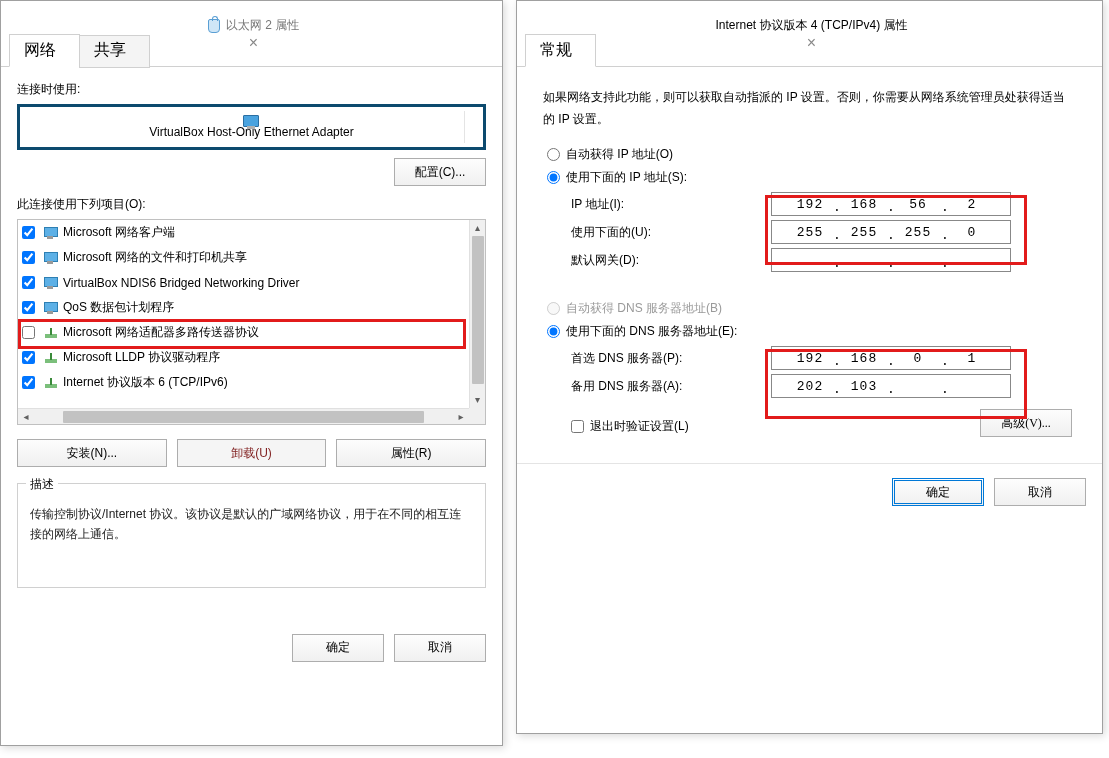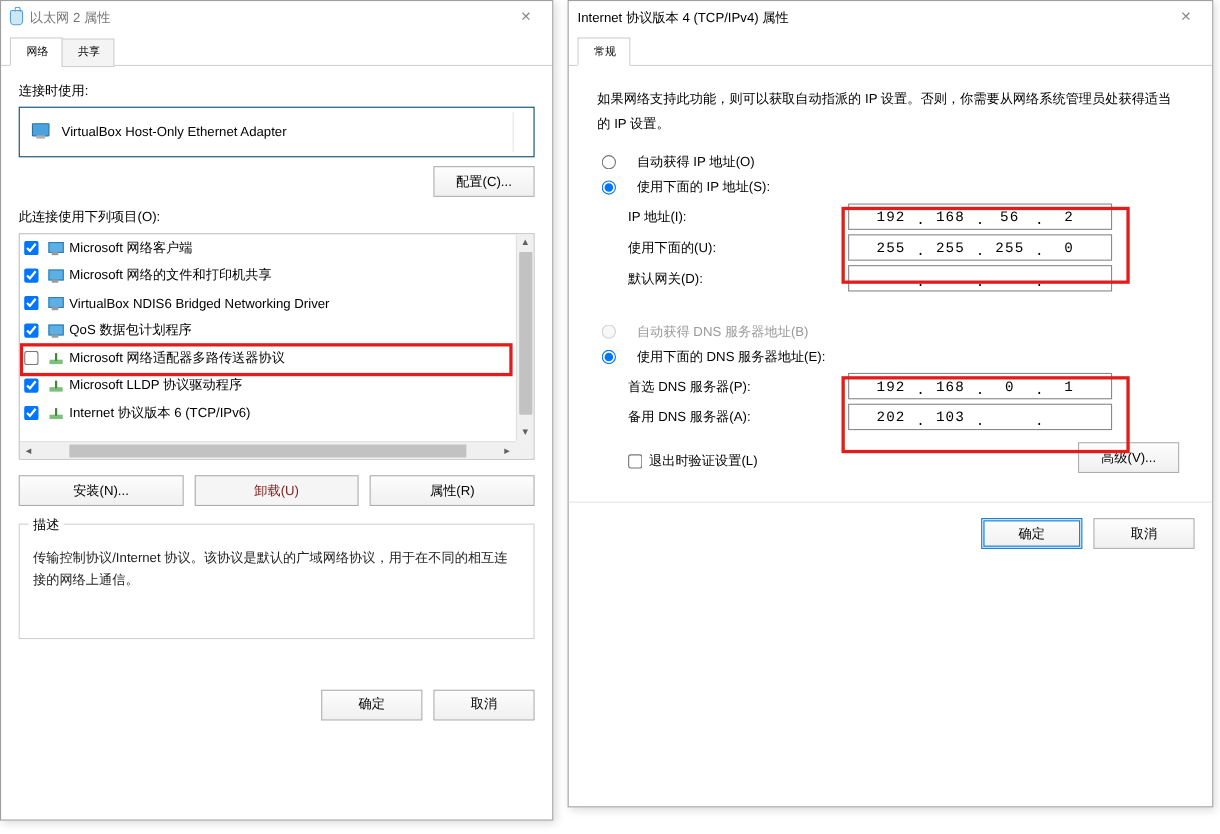--- a/index.html
+++ b/index.html
@@ -16,68 +16,70 @@
   .dialog {
     position: absolute;
     background: #fff;
     border: 1px solid #a0a0a0;
     box-shadow: 2px 2px 8px rgba(0,0,0,0.15);
   }
   .titlebar {
     height: 30px;
     display: flex;
     align-items: center;
-    padding: 0 4px 0 8px;
+    padding: 16px 4px 0 8px;
     color: #777;
     font-size: 12px;
     justify-content: space-between;
+    flex-direction: column;
   }
   .titlebar .title-left { display:flex; align-items:center; gap:6px; }
   .close-x {
     font-family: Arial, sans-serif;
     font-size: 16px;
     color: #888;
     width: 40px;
     text-align: center;
     cursor: pointer;
   }
   .tabstrip {
     display:flex;
     border-bottom: 1px solid #d0d0d0;
     padding: 0 8px;
     margin-top: 2px;
   }
   .tab {
-    padding: 5px 12px 5px 14px;
+    padding: 5px 23px 5px 14px;
     border: 1px solid #d0d0d0;
     border-bottom: 1px solid #fff;
     background:#fff;
     position: relative;
     top: 1px;
     margin-right: -1px;
-    font-size: 10px;
+    font-size: 16px;
     cursor:pointer;
   }
   .tab.inactive {
     border-bottom: 1px solid #d0d0d0;
     background:#f4f4f4;
     top:2px;
     padding-top:4px;
     padding-bottom:4px;
   }
   .body-area { padding: 14px 16px 12px 16px; }
   .label { font-size: 12px; margin-bottom: 6px; display:block; }
   .adapter-box {
-    border:1px solid #0c4a6e;
+    border:3px solid #0c4a6e;
     padding: 8px 10px;
     display:flex;
     align-items:center;
     gap:8px;
     height:46px;
     position:relative;
+    flex-direction:column;
   }
   .adapter-box::after{
     content:"";
     position:absolute; right:4px; top:4px; bottom:4px; width:14px;
     border-left:1px solid #e4e4e4;
   }
   .net-icon {
     width:20px; height:16px; position:relative;
   }
   .net-icon::before{
@@ -170,41 +172,41 @@
     font-size:12px;
   }
   .desc-text{ font-size:12px; line-height:1.7; color:#222;}
   .dlg-buttons {
     display:flex; justify-content:flex-end; gap:10px; padding: 14px 16px 16px;
   }
   .dlg-buttons .btn{ min-width:92px; }
 
   
   .info-text{ font-size:12px; line-height:1.8; margin-bottom:16px;}
-  .radio-row{ display:flex; align-items:center; gap:19px; margin:6px 0 6px 4px; font-size:12px;}
+  .radio-row{ display:flex; align-items:center; gap:6px; margin:6px 0 6px 4px; font-size:12px;}
   .radio-row input[type=radio]{ margin:0;}
   .radio-row.disabled{ color:#9a9a9a; }
   .field-row{
     display:flex; align-items:center;
     margin:4px 0 4px 28px;
   }
   .field-row .fld-label{ width:200px; font-size:12px;}
   .ip-input{
     border:1px solid #888;
     width:240px; height:24px;
     display:flex; align-items:center; justify-content:center;
     font-family:"Courier New", monospace;
     letter-spacing:1px;
     background:#fff;
     font-size:13px;
   }
   .ip-input .oct{ width:46px; text-align:center; }
   .ip-input .dot{ width:8px; text-align:center; position:relative; top:3px;}
   .checkbox-row{ display:flex; align-items:center; gap:6px; margin-left:28px; margin-top:20px;}
-  .adv-row{ display:flex; justify-content:flex-end; margin-top:-26px; padding-right:4px;}
+  .adv-row{ display:flex; justify-content:flex-end; margin-top:-26px; padding-right:4px;font-family:Liberation Serif, serif;}
 
   
   #dlg1{ left:0; top:0; width:503px; height:746px; }
   #dlg2{ left:516; top:0; width:587px; height:734px; left:516px;}
 
   
   .title-icon{
     width:12px; height:14px; border:1px solid #5a9fd4; background:#cfe6f7;
     border-radius:2px 2px 4px 4px;
     position:relative;

